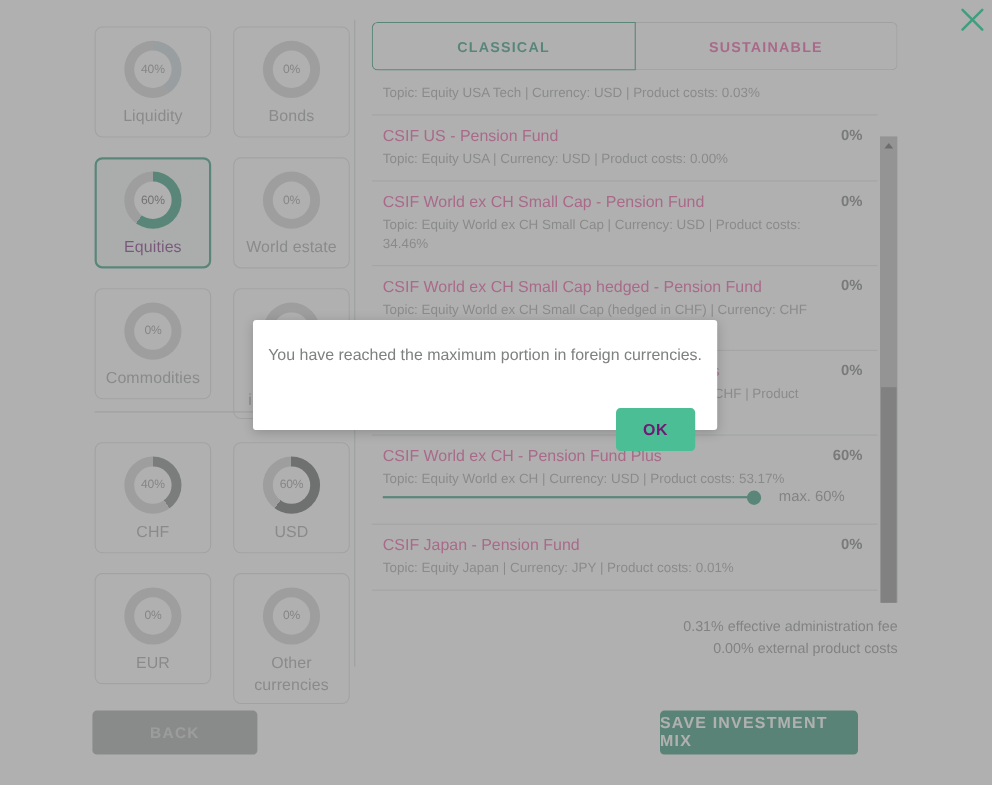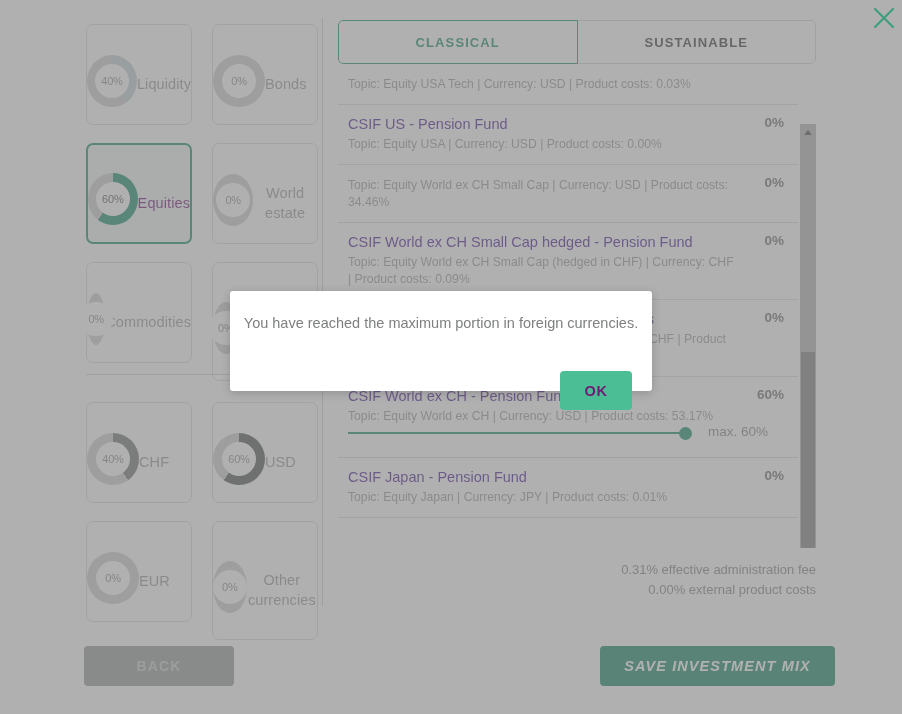--- a/index.html
+++ b/index.html
@@ -57,20 +57,21 @@
     column-gap: 20px;
     row-gap: 18px;
   }
   .tile {
     width: 106px;
     height: 101px;
     border: 1px solid #d9dbda;
     border-radius: 7px;
     background: rgba(255,255,255,0.10);
     display: flex;
+    flex-direction: column;
     align-items: center;
     justify-content: flex-start;
     padding-top: 12px;
     box-sizing: border-box;
     cursor: pointer;
   }
   .tile.tall { height: 119px; }
   .tile.selected {
     border: 2px solid #1f9271;
     background: rgba(31,146,113,0.07);
@@ -158,21 +159,21 @@
     cursor: pointer;
     box-sizing: border-box;
   }
   .tab.active {
     color: #1f9271;
     border: 1px solid #1f9271;
     border-radius: 5px 0 0 5px;
     background: rgba(255,255,255,0.10);
   }
   .tab.inactive {
-    color: #404040;
+    color: #ec4899;
     border: 1px solid #d3d5d4;
     border-left: none;
     border-radius: 0 5px 5px 0;
   }
 
   
   .list-wrap {
     position: relative;
     margin-top: 14px;
     width: 478px;
@@ -191,21 +192,21 @@
 
   .fund-row {
     border-bottom: 1px solid #dcdedd;
     padding: 10px 16px 11px 10px;
     box-sizing: border-box;
     position: relative;
     cursor: pointer;
   }
   .fund-row .name {
     font-size: 14.5px;
-    color: #4c1d95;
+    color: #ec4899;
     line-height: 19px;
     padding-right: 42px;
   }
   .fund-row .meta {
     font-size: 12.2px;
     color: #9a9d9b;
     line-height: 17px;
     margin-top: 2px;
     padding-right: 42px;
   }
@@ -305,33 +306,32 @@
     letter-spacing: 1.2px;
     display: flex;
     align-items: center;
     justify-content: center;
     cursor: pointer;
   }
   .btn-save {
     position: absolute;
     left: 600px;
     top: 646px;
-    width: 235px;
+    width: 180px;
     height: 40px;
     border-radius: 4px;
     background: #1f8a69;
     color: #ffffff;
     font-size: 14.5px;
     font-weight: bold;
     letter-spacing: 1.1px;
     display: flex;
     align-items: center;
     justify-content: center;
     cursor: pointer;
-    font-style: italic;
   }
 
   
   .modal {
     position: absolute;
     left: 230px;
     top: 291px;
     width: 422px;
     height: 100px;
     background: #ffffff;
@@ -474,20 +474,21 @@
         <div class="list-inner" id="fund-list">
             <div class="fund-row">
               <div class="meta">Topic: Equity USA Tech | Currency: USD | Product costs: 0.03%</div>
             </div>
             <div class="fund-row">
               <div class="name">CSIF US - Pension Fund</div>
               <div class="meta">Topic: Equity USA | Currency: USD | Product costs: 0.00%</div>
               <div class="pctval">0%</div>
             </div>
             <div class="fund-row">
+              <div class="name">CSIF World ex CH Small Cap - Pension Fund</div>
               <div class="meta">Topic: Equity World ex CH Small Cap | Currency: USD | Product costs: 34.46%</div>
               <div class="pctval">0%</div>
             </div>
             <div class="fund-row">
               <div class="name">CSIF World ex CH Small Cap hedged - Pension Fund</div>
               <div class="meta">Topic: Equity World ex CH Small Cap (hedged in CHF) | Currency: CHF | Product costs: 0.09%</div>
               <div class="pctval">0%</div>
             </div>
             <div class="fund-row">
               <div class="name">CSIF World ex CH hedged - Pension Fund Plus</div>

